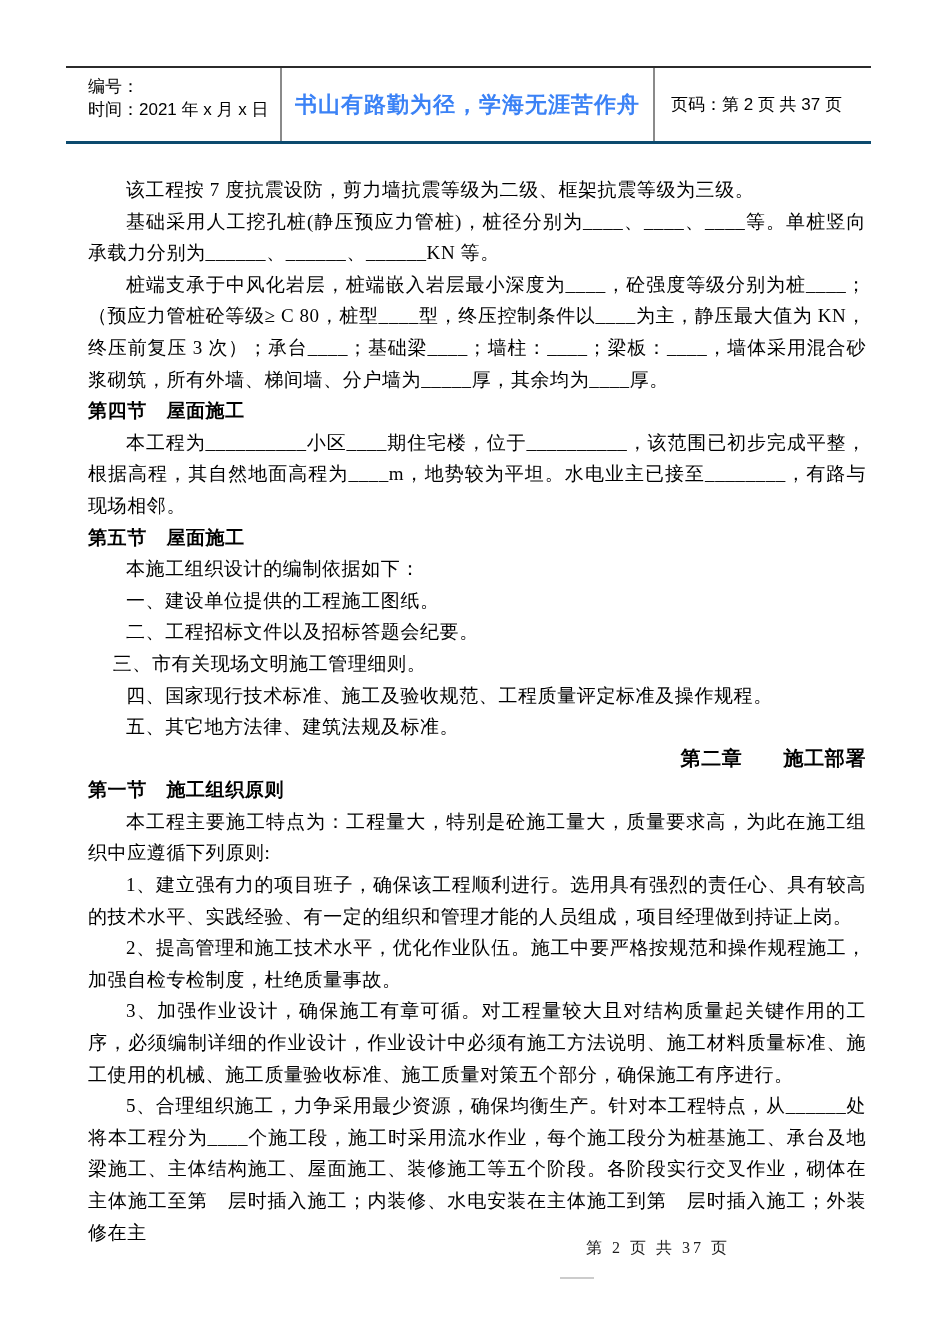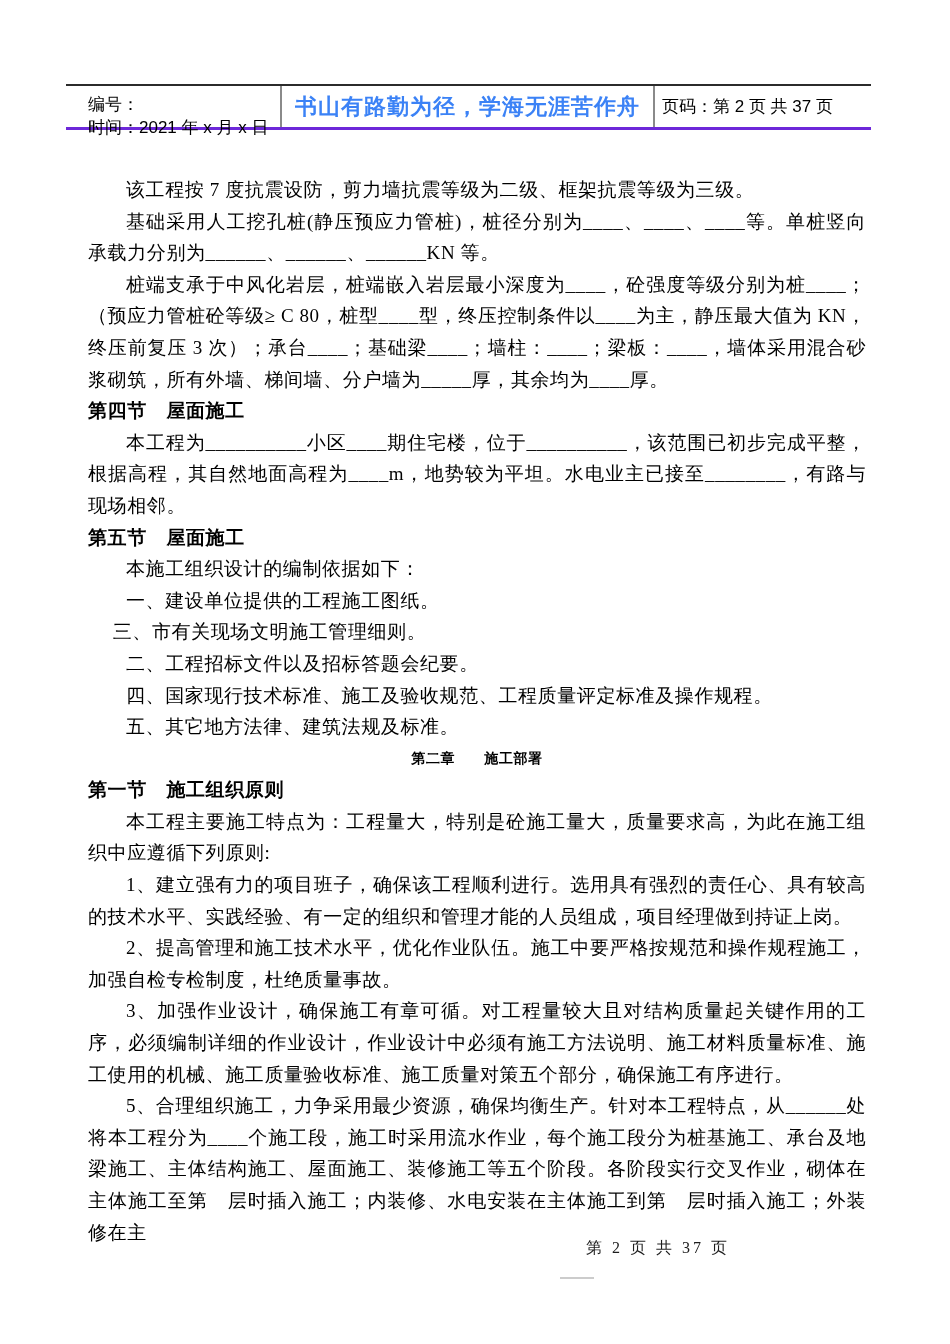--- a/index.html
+++ b/index.html
@@ -9,27 +9,26 @@
     color: #000000;
     font-family: "Liberation Serif", "DejaVu Serif", serif;
     position: relative;
     overflow: hidden;
   }
   .page { position: absolute; inset: 0; }
 
   
   .header-table {
     position: absolute; left: 66px; top: 66px;
-    width: 805px; height: 46px;
+    width: 805px; height: 78px;
     box-sizing: border-box;
     display: flex;
     border-top: 2px solid #2b2b2b;
-    border-bottom: 3px solid #6d28d9;
+    border-bottom: 3px solid #0c4a6e;
     font-family: "Liberation Sans", "DejaVu Sans", sans-serif;
-    margin-top: 18px;
   }
   .hcell { box-sizing: border-box; }
   .hcell-left {
     width: 214px;
     padding: 7px 0 0 22px;
     font-size: 17px; line-height: 23px;
     white-space: nowrap;
   }
   .hcell-mid {
     width: 375px;
@@ -40,21 +39,21 @@
   .motto {
     color: #3b82f6;
     font-weight: bold;
     font-size: 22px;
     letter-spacing: 1px;
     white-space: nowrap;
   }
   .hcell-right {
     flex: 1;
     display: flex; align-items: center;
-    padding-left: 7px;
+    padding-left: 16px;
     font-size: 17px;
     white-space: nowrap;
   }
 
   
   .content {
     position: absolute; left: 88px; top: 174px;
     width: 778px;
     font-size: 19px;
     line-height: 31.6px;
@@ -65,24 +64,24 @@
   .list-item { text-indent: 2em; }
   .list-item-sm { text-indent: 1.3em; }
   .section-heading {
     font-weight: bold;
     text-indent: 0;
     font-family: "Liberation Sans", "DejaVu Sans", sans-serif;
     font-size: 19px;
   }
   .chapter-heading {
     font-weight: bold;
-    text-align: center;
+    text-align: right;
     text-indent: 0;
     font-family: "Liberation Sans", "DejaVu Sans", sans-serif;
-    font-size: 14px;
+    font-size: 20px;
   }
 
   
   .footer-text {
     position: absolute; left: 586px; top: 1238px;
     font-size: 16px;
     letter-spacing: 3px;
     color: #1c1c1c;
     white-space: nowrap;
   }
@@ -112,22 +111,22 @@
 
   <div class="content">
     <div class="para">该工程按 7 度抗震设防，剪力墙抗震等级为二级、框架抗震等级为三级。</div>
     <div class="para">基础采用人工挖孔桩(静压预应力管桩)，桩径分别为____、____、____等。单桩竖向承载力分别为______、______、______KN 等。</div>
     <div class="para">桩端支承于中风化岩层，桩端嵌入岩层最小深度为____，砼强度等级分别为桩____；（预应力管桩砼等级≥ C 80，桩型____型，终压控制条件以____为主，静压最大值为 KN，终压前复压 3 次）；承台____；基础梁____；墙柱：____；梁板：____，墙体采用混合砂浆砌筑，所有外墙、梯间墙、分户墙为_____厚，其余均为____厚。</div>
     <div class="section-heading">第四节　屋面施工</div>
     <div class="para">本工程为__________小区____期住宅楼，位于__________，该范围已初步完成平整，根据高程，其自然地面高程为____m，地势较为平坦。水电业主已接至________，有路与现场相邻。</div>
     <div class="section-heading">第五节　屋面施工</div>
     <div class="para">本施工组织设计的编制依据如下：</div>
     <div class="list-item">一、建设单位提供的工程施工图纸。</div>
+    <div class="list-item">二、工程招标文件以及招标答题会纪要。</div>
     <div class="list-item list-item-sm">三、市有关现场文明施工管理细则。</div>
-    <div class="list-item">二、工程招标文件以及招标答题会纪要。</div>
     <div class="list-item">四、国家现行技术标准、施工及验收规范、工程质量评定标准及操作规程。</div>
     <div class="list-item">五、其它地方法律、建筑法规及标准。</div>
     <div class="chapter-heading">第二章　　施工部署</div>
     <div class="section-heading">第一节　施工组织原则</div>
     <div class="para">本工程主要施工特点为：工程量大，特别是砼施工量大，质量要求高，为此在施工组织中应遵循下列原则:</div>
     <div class="para">1、建立强有力的项目班子，确保该工程顺利进行。选用具有强烈的责任心、具有较高的技术水平、实践经验、有一定的组织和管理才能的人员组成，项目经理做到持证上岗。</div>
     <div class="para">2、提高管理和施工技术水平，优化作业队伍。施工中要严格按规范和操作规程施工，加强自检专检制度，杜绝质量事故。</div>
     <div class="para">3、加强作业设计，确保施工有章可循。对工程量较大且对结构质量起关键作用的工序，必须编制详细的作业设计，作业设计中必须有施工方法说明、施工材料质量标准、施工使用的机械、施工质量验收标准、施工质量对策五个部分，确保施工有序进行。</div>
     <div class="para">5、合理组织施工，力争采用最少资源，确保均衡生产。针对本工程特点，从______处将本工程分为____个施工段，施工时采用流水作业，每个施工段分为桩基施工、承台及地梁施工、主体结构施工、屋面施工、装修施工等五个阶段。各阶段实行交叉作业，砌体在主体施工至第　层时插入施工；内装修、水电安装在主体施工到第　层时插入施工；外装修在主</div>
   </div>

